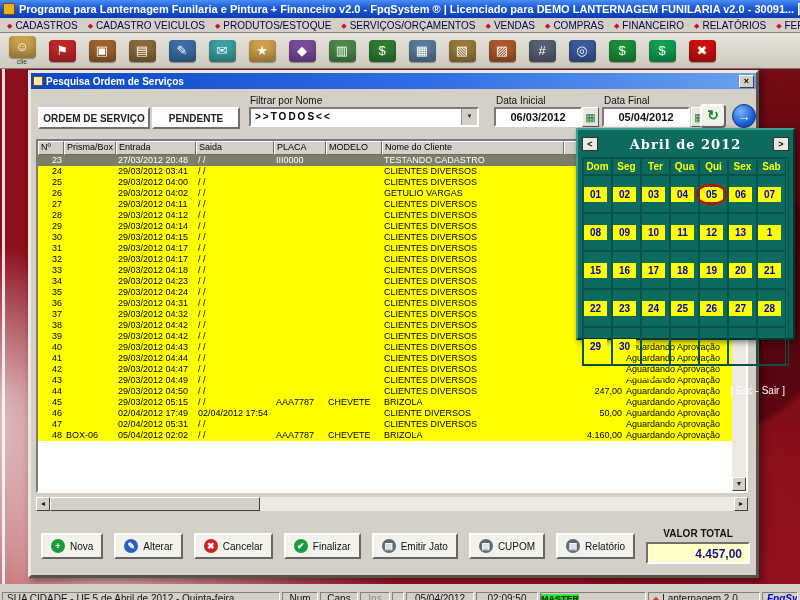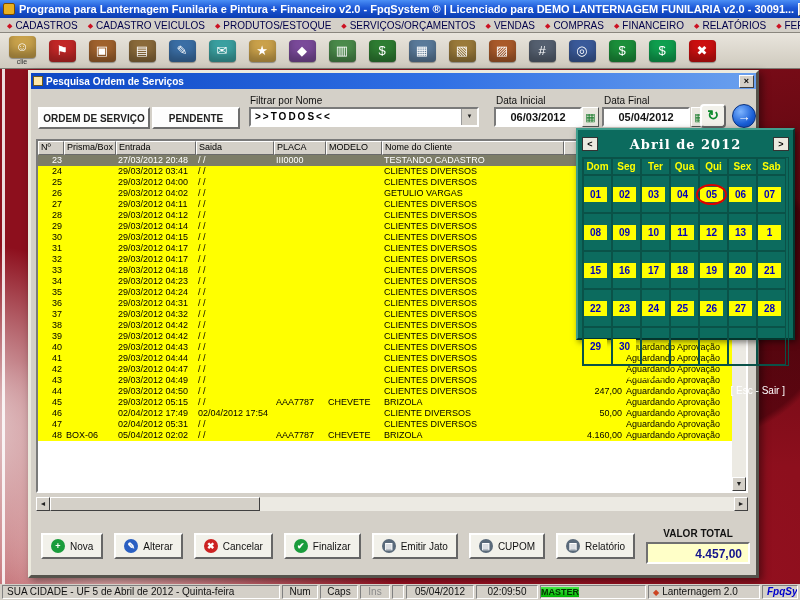--- a/index.html
+++ b/index.html
@@ -98,21 +98,21 @@
     text-align:center;line-height:16px}
   .cal-c{width:29px;height:38px;border:1px solid #0a5248;display:flex;align-items:center;justify-content:flex-start}
   .cal-day{width:23px;height:15px;background:#ffff00;color:#0000bb;font-weight:bold;font-size:10px;
     line-height:15px;text-align:center;position:relative}
   .cal-day.today::after{content:"";position:absolute;left:-4px;top:-3px;right:-4px;bottom:-3px;
     border:2px solid #dd0000;border-radius:50%}
   .cal-hoje{margin-top:5px;padding-left:4px;color:#ffff00;font-weight:bold;font-size:10px}
   .cal-esc{margin-top:3px;text-align:right;padding-right:4px;font-size:10px;color:#fff}
   
   .statusbar{position:absolute;left:0;right:0;top:584px;height:16px;background:#d4d0c8;display:flex;gap:2px;
-    padding:1px 2px;font-size:10px;color:#111}
+    padding:8px 2px;font-size:10px;color:#111}
   .seg{border:1px solid;border-color:#808080 #fff #fff #808080;height:14px;line-height:12px;
     padding:0 4px;white-space:nowrap;overflow:hidden}
   .seg.fill0{padding:0}
   .master{height:100%;width:100%;background:linear-gradient(180deg,#46e846,#00b400);color:#003300;
     font-weight:bold;font-size:9px;text-align:center;line-height:12px}
   .brand{color:#0000cc;font-weight:bold;font-style:italic}
   .appmini{color:#cc4422;font-size:8px;margin-right:3px}
 </style>
 </head>
 <body>

